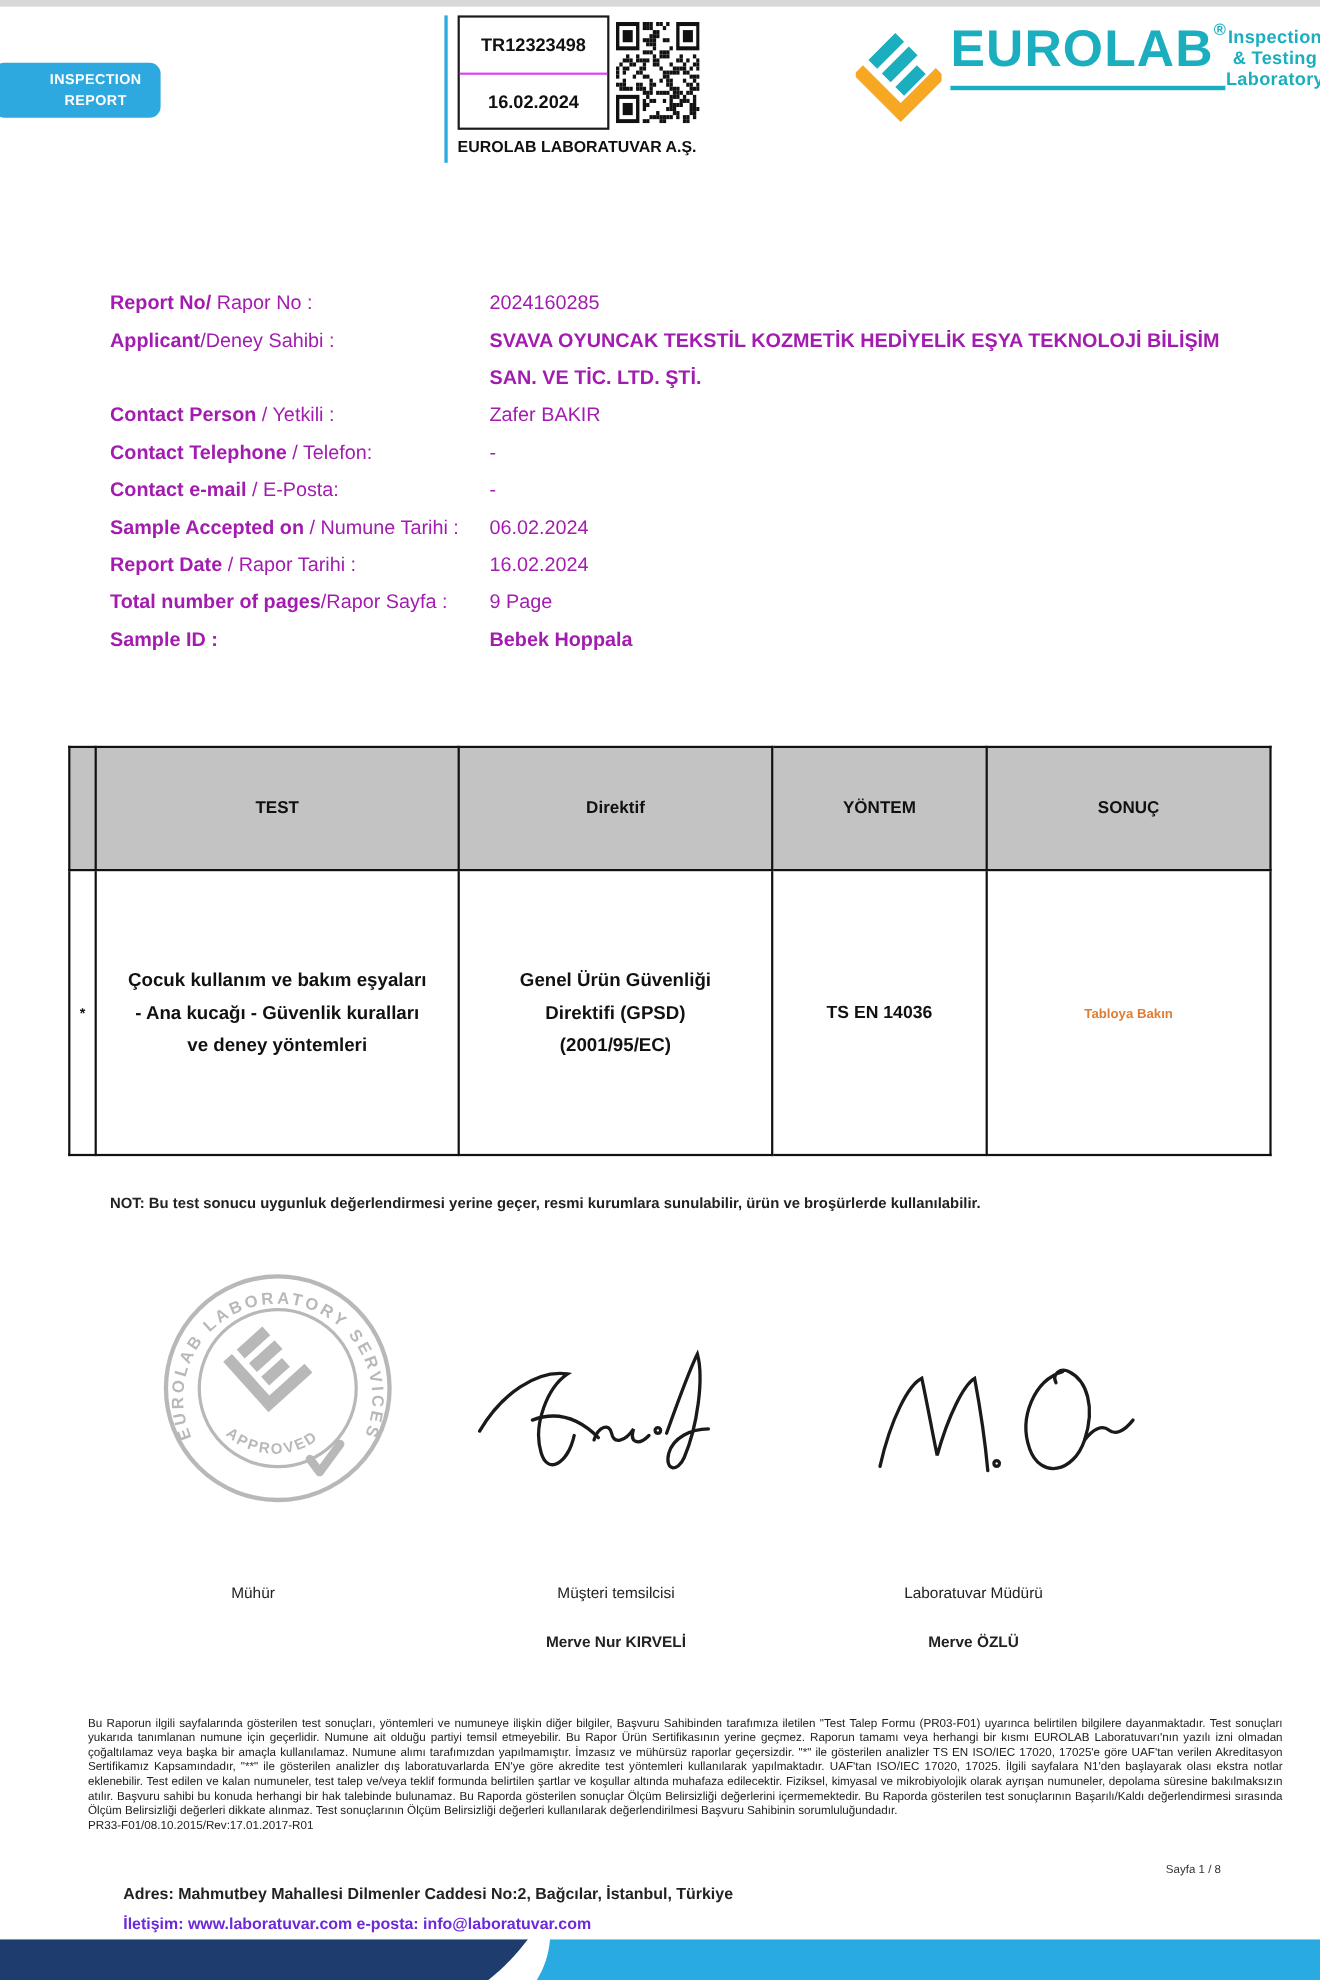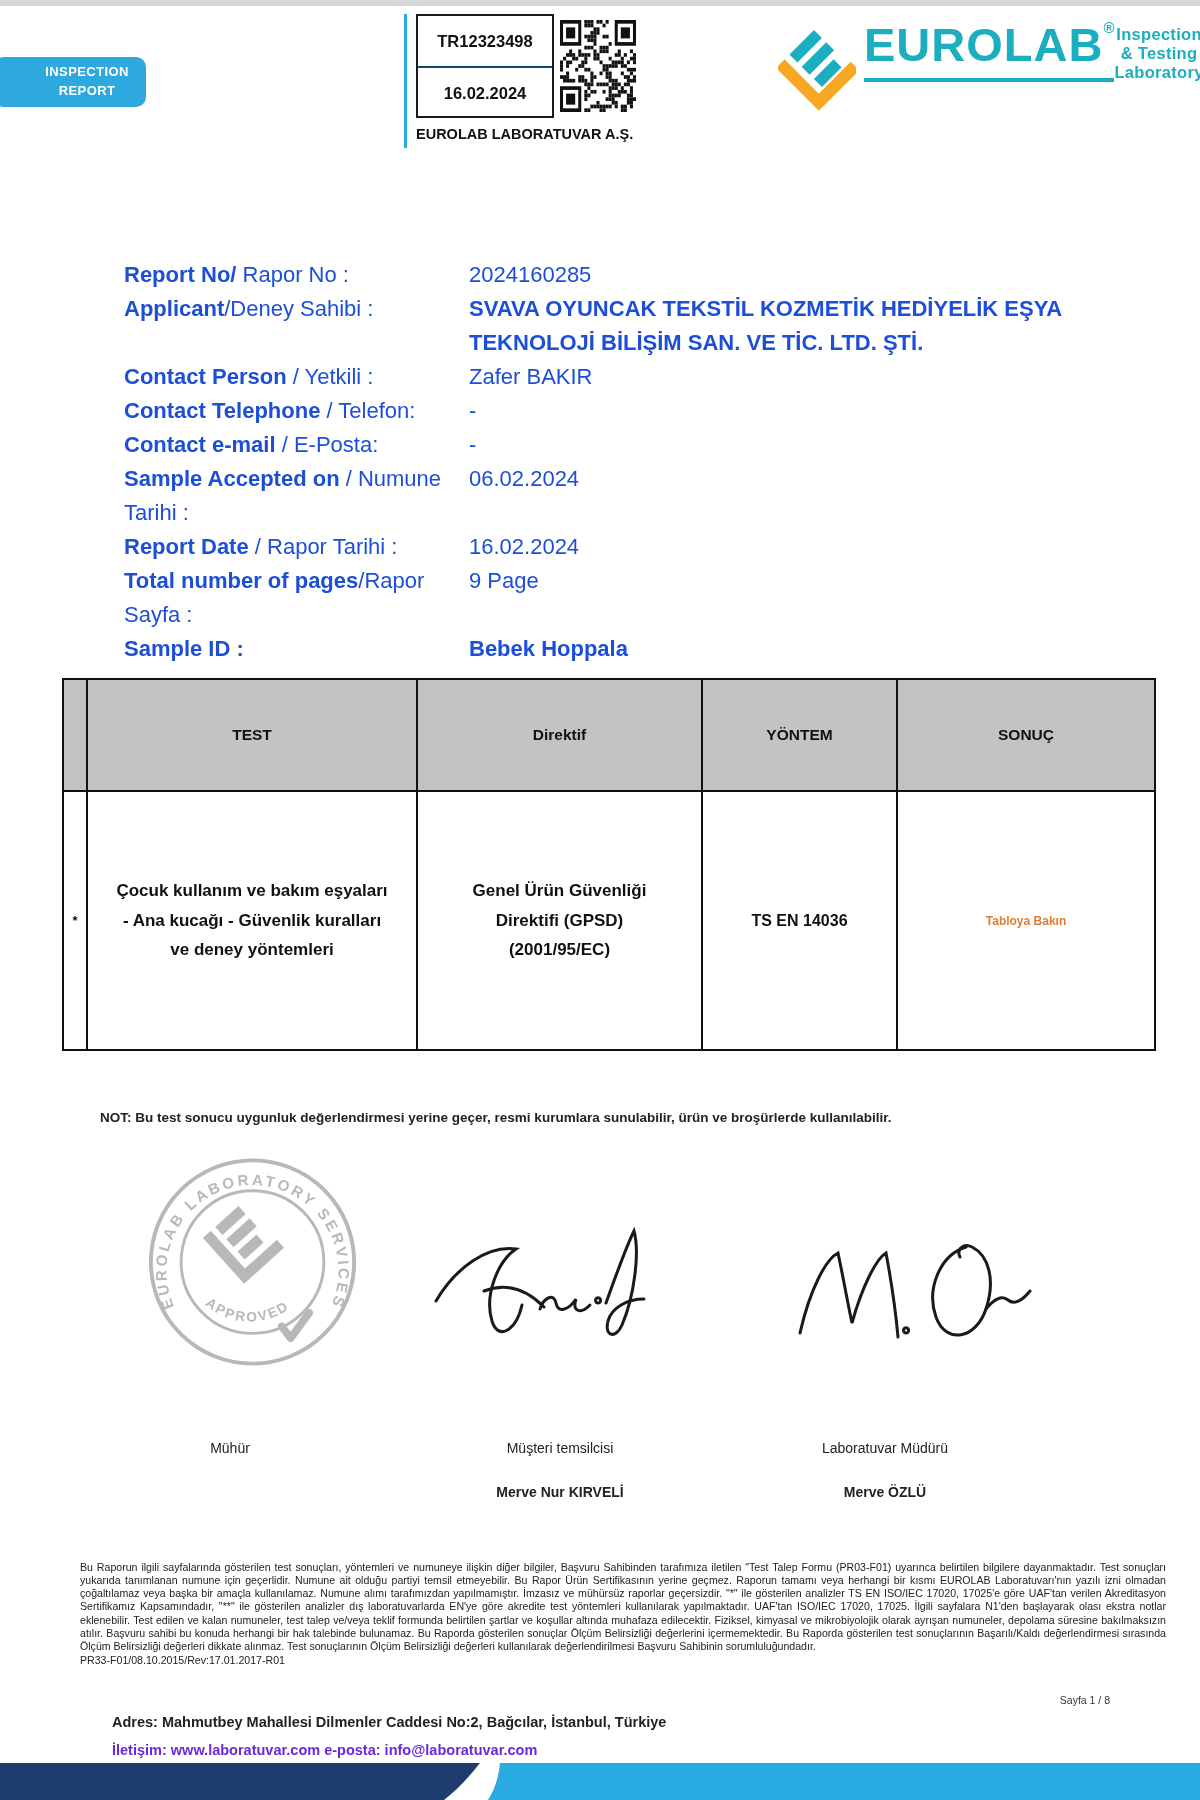--- a/index.html
+++ b/index.html
@@ -7,55 +7,55 @@
   .page{position:relative;width:1200px;height:1800px;margin:0 auto;background:#ffffff;overflow:hidden;}
   .top-strip{position:absolute;left:0;top:0;width:1200px;height:6px;background:#d8d8d8;}
 
   
   .badge{position:absolute;left:-6px;top:57px;width:152px;height:50px;background:var(--badge-blue,#2EA9DF);
          border-radius:10px;color:#fff;font-weight:bold;font-size:13px;letter-spacing:.4px;
          display:flex;flex-direction:column;justify-content:center;align-items:center;padding-left:34px;box-sizing:border-box;line-height:1.45;}
   .head-divider{position:absolute;left:404px;top:14px;width:3px;height:134px;background:var(--light-blue,#29ABE2);}
   .stamp-box{position:absolute;left:416px;top:14px;width:138px;height:104px;border:2px solid #1a1a1a;box-sizing:border-box;}
   .stamp-box .cell{height:50px;display:flex;align-items:center;justify-content:center;font-weight:bold;font-size:16.5px;color:#111;}
-  .stamp-box .cell:first-child{border-bottom:2px solid #0c4a6e;}
+  .stamp-box .cell:first-child{border-bottom:2px solid #d946ef;}
   .qr{position:absolute;left:560px;top:20px;width:76px;height:92px;}
   .qr svg{width:100%;height:100%;}
   .lab-name{position:absolute;left:416px;top:126px;font-weight:bold;font-size:14.5px;color:#111;}
 
   
   .logo{position:absolute;left:778px;top:20px;width:410px;height:120px;display:flex;align-items:flex-start;}
   .logo-icon{width:78px;height:100px;margin-right:8px;flex:0 0 auto;}
   .logo-text{display:flex;}
   .wordmark{font-weight:bold;font-size:47px;line-height:1;color:var(--brand-teal,#1BAEBE);letter-spacing:1px;
             border-bottom:4px solid var(--brand-teal,#1BAEBE);padding-bottom:6px;display:inline-block;}
   .wordmark sup{font-size:15px;vertical-align:28px;letter-spacing:0;}
   .tagline{font-weight:bold;font-size:16.5px;color:var(--brand-teal,#1BAEBE);margin-top:5px;text-align:center;letter-spacing:.3px;}
 
   
-  .details{position:absolute;left:100px;top:258px;width:1010px;font-size:22px;color:#1d4ed8;margin-left:24px;}
+  .details{position:absolute;left:100px;top:258px;width:1010px;font-size:18px;color:#a21caf;}
   .drow{display:grid;grid-template-columns:345px 1fr;align-items:start;}
   .drow .lbl,.drow .val{line-height:34px;}
   .drow .lbl b{font-weight:bold;}
   .drow .val{white-space:pre-wrap;}
   .val-bold{font-weight:bold;line-height:33px;}
 
   
   .rtable{position:absolute;left:62px;top:678px;width:1092px;border-collapse:collapse;table-layout:fixed;}
   .rtable th,.rtable td{border:2px solid #111;text-align:center;vertical-align:middle;color:#111;}
   .rtable{border:1px solid #ec4899;}
   .rtable thead th{background:var(--table-header-gray,#C3C3C3);height:108px;font-size:15.5px;font-weight:bold;}
   .rtable tbody td{background:#fff;height:255px;font-weight:bold;}
   .td-marker{font-size:13px;font-weight:bold;}
   .td-test{font-size:17px;line-height:1.75;padding:0 28px;}
   .td-direktif{font-size:17px;line-height:1.75;padding:0 40px;}
   .td-yontem{font-size:16px;border-radius:16px;}
   .td-sonuc{font-size:12px;color:var(--result-orange,#DE7E35) !important;}
 
-  .note{position:absolute;left:100px;top:1086px;width:1020px;font-size:13.5px;font-weight:bold;color:#222;margin-top:24px;}
+  .note{position:absolute;left:100px;top:1086px;width:1020px;font-size:13.5px;font-weight:bold;color:#222;}
 
   
   .stamp{position:absolute;left:145px;top:1152px;width:215px;height:220px;opacity:.85;}
   .sig1{position:absolute;left:428px;top:1205px;width:230px;height:150px;}
   .sig2{position:absolute;left:788px;top:1205px;width:255px;height:170px;}
   .sig-label{position:absolute;font-size:14px;color:#222;text-align:center;}
   .sig-name{position:absolute;font-size:14px;font-weight:bold;color:#222;text-align:center;}
 
   
   .legal{position:absolute;left:80px;top:1550px;width:1086px;font-size:10.6px;line-height:1.24;color:#222;text-align:justify;margin-top:11px;}

